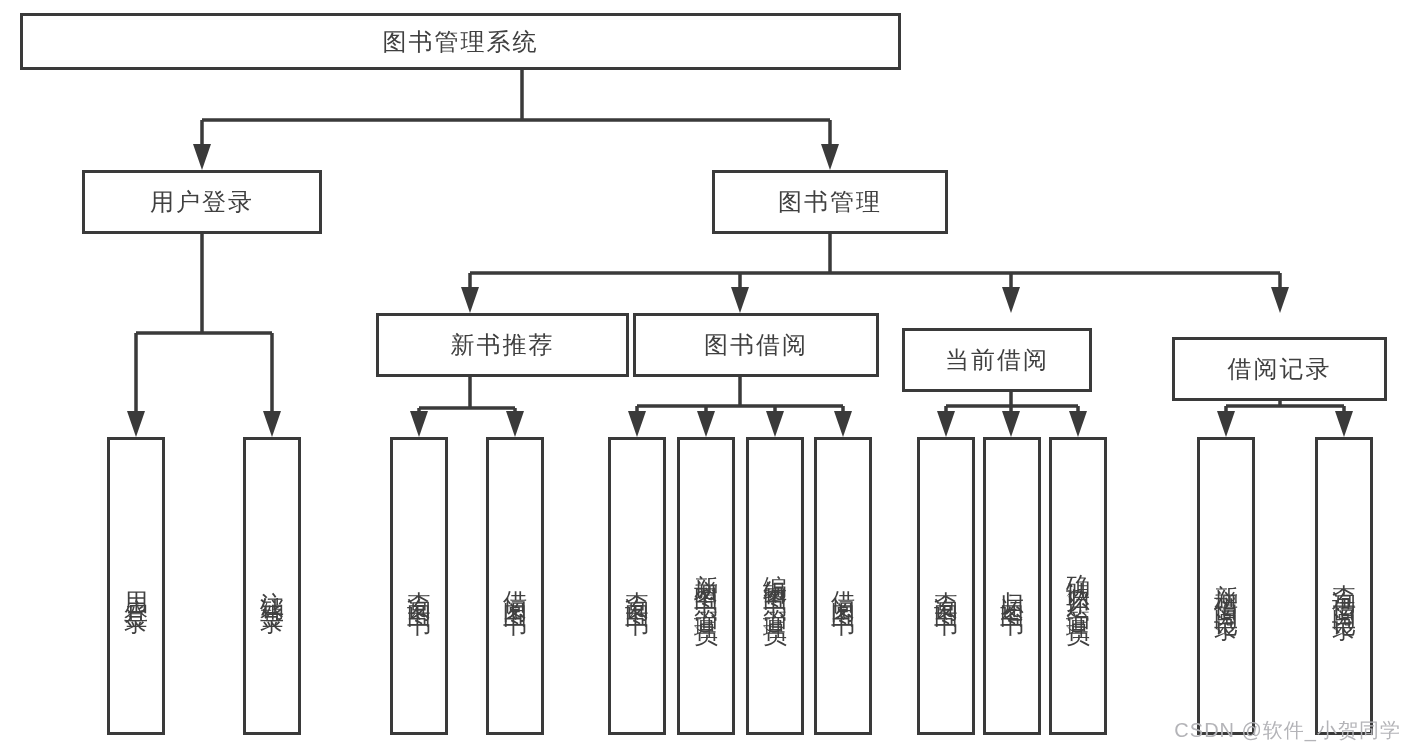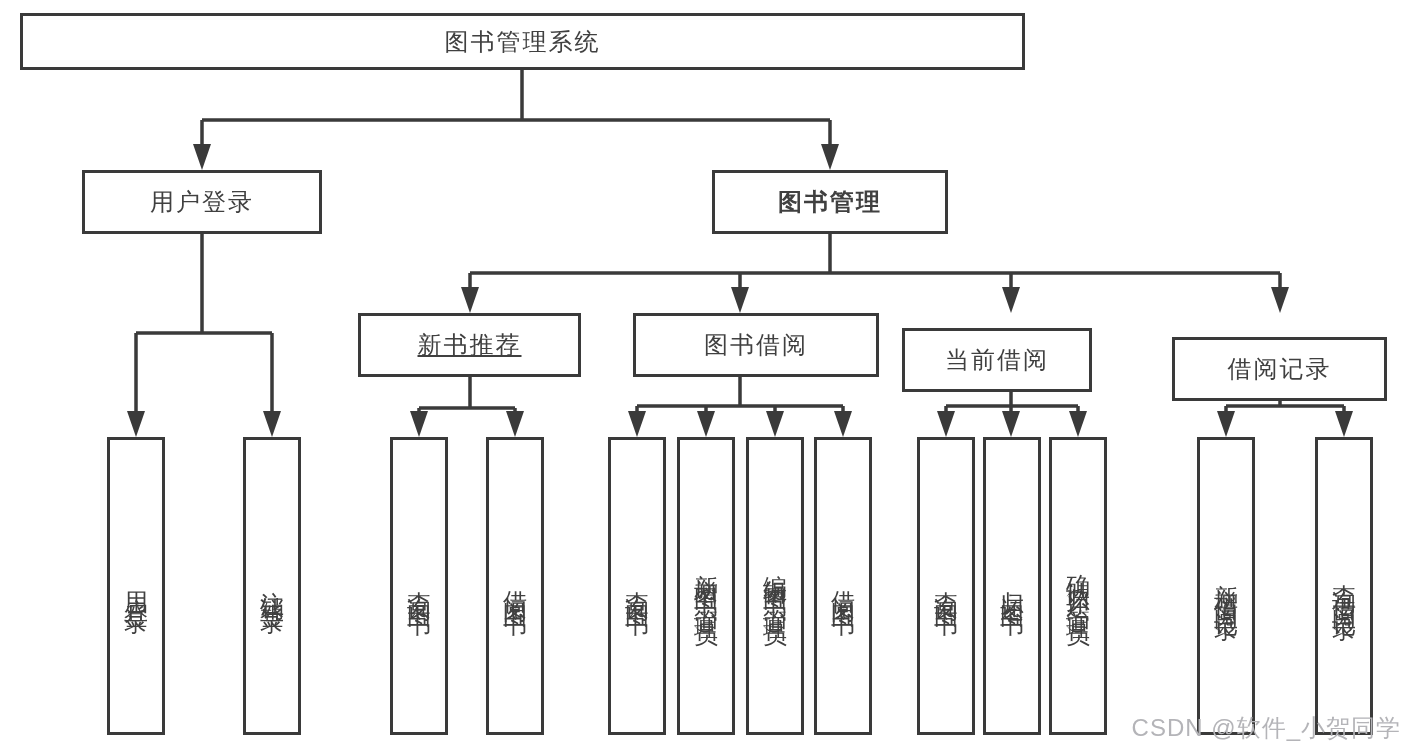--- a/index.html
+++ b/index.html
@@ -17,38 +17,38 @@
     background:#fff;display:flex;align-items:center;justify-content:center;
   }
   .hbox span{
     font-size:24px;letter-spacing:2px;color:var(--text);white-space:nowrap;
   }
   .vbox span{
     writing-mode:vertical-rl;text-orientation:mixed;
     font-size:24px;letter-spacing:7px;color:var(--text);line-height:1;
   }
   
-  .n-root{left:20px;top:13px;width:1005px;height:57px;}
+  .n-root{left:20px;top:13px;width:881px;height:57px;}
   
   .n-login{left:82px;top:170px;width:240px;height:64px;}
-  .n-mgmt{left:712px;top:170px;width:236px;height:64px;font-weight:bold;}
+  .n-mgmt{left:712px;top:170px;width:236px;height:64px;}
   
-  .n-g0{left:358px;top:313px;width:223px;height:64px;text-decoration:underline;}
+  .n-g0{left:376px;top:313px;width:253px;height:64px;}
   .n-g1{left:633px;top:313px;width:246px;height:64px;}
   .n-g2{left:902px;top:328px;width:190px;height:64px;}
   .n-g3{left:1172px;top:313px;width:215px;height:64px;margin-top:24px;}
   
   .leaf{top:437px;height:298px;width:58px;}
   .l-a0{left:107px;} .l-a1{left:243px;}
   .l-b0{left:390px;} .l-b1{left:486px;}
   .l-c0{left:608px;} .l-c1{left:677px;} .l-c2{left:746px;} .l-c3{left:814px;}
   .l-d0{left:917px;} .l-d1{left:983px;} .l-d2{left:1049px;}
   .l-e0{left:1197px;} .l-e1{left:1315px;}
   #watermark{
-    position:absolute;right:4px;bottom:3px;font-size:24px;letter-spacing:1px;
+    position:absolute;right:4px;bottom:3px;font-size:20px;letter-spacing:1px;
     color:var(--watermark);z-index:5;white-space:nowrap;
   }
 </style>
 </head>
 <body>
 
 <div id="canvas">
 
   <svg id="wires" viewBox="0 0 1405 747" fill="none" stroke="currentColor" stroke-width="3.5">
 

